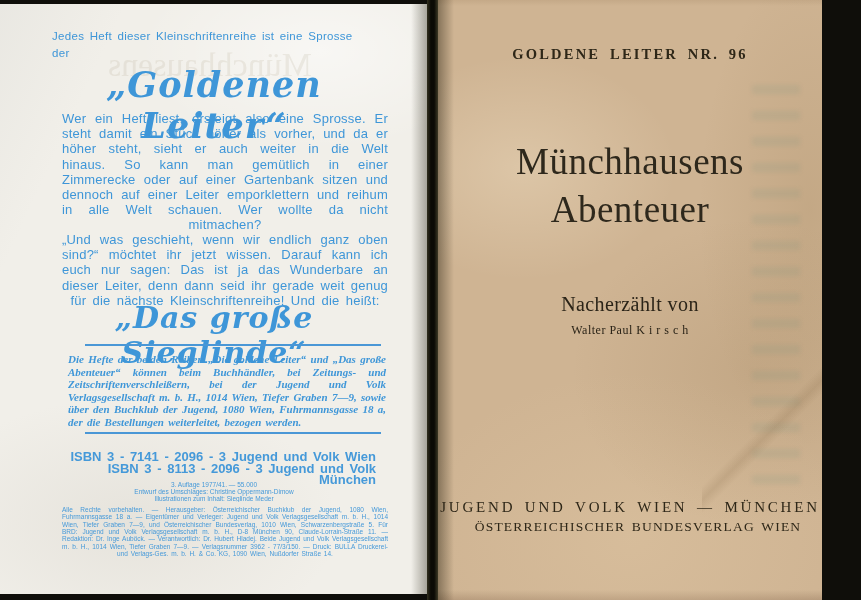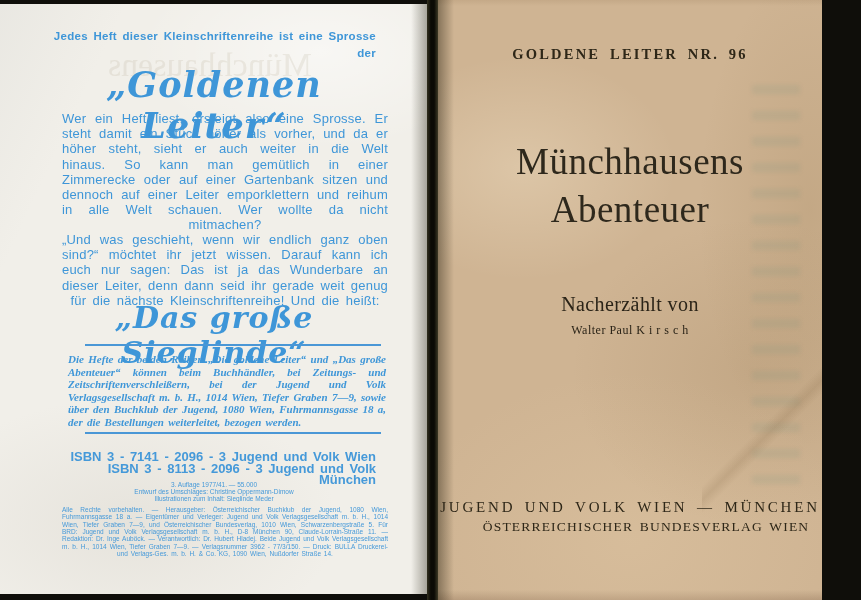--- a/index.html
+++ b/index.html
@@ -9,22 +9,22 @@
   
   .left-page{position:absolute;left:0;top:4px;width:427px;height:590px;
     background:
       linear-gradient(115deg, rgba(210,210,205,0.25) 0%, rgba(255,255,255,0) 18%),
       radial-gradient(ellipse 300px 180px at 30% 88%, rgba(205,200,190,0.30), rgba(0,0,0,0) 70%),
       radial-gradient(ellipse 260px 140px at 75% 8%, rgba(255,255,255,0.5), rgba(0,0,0,0) 70%),
       #f1efe9;
     color:#3e96d8;}
   .left-page .gutter-shadow{position:absolute;right:0;top:0;width:16px;height:100%;
     background:linear-gradient(to right, rgba(0,0,0,0), rgba(45,42,26,0.38));}
-  .intro{position:absolute;left:52px;top:24px;width:324px;text-align:right;
-    font-size:11.5px;line-height:17px;letter-spacing:.3px;word-spacing:2px;font-weight:bold;}
+  .intro{position:absolute;left:52px;top:24px;width:324px;text-align:left;
+    font-size:11.5px;line-height:17px;letter-spacing:.3px;word-spacing:2px;}
   .script{font-family:"DejaVu Serif",serif;font-style:italic;font-weight:bold;
     letter-spacing:1px;text-align:center;color:#3e96d8;}
   .script-1{position:absolute;left:52px;top:60px;width:324px;font-size:35px;}
   .script-2{position:absolute;left:40px;top:296px;width:348px;font-size:30px;}
   .bodypar{position:absolute;left:62px;width:326px;font-size:13px;line-height:15.2px;
     text-align:justify;text-align-last:center;word-spacing:2.5px;letter-spacing:.2px;}
   .par1{top:107px;}
   .par2{top:228px;}
   .rule{position:absolute;left:85px;width:296px;height:2px;background:#4a97d6;}
   .rule-1{top:340px;}
@@ -65,21 +65,21 @@
   .series-header{position:absolute;left:0;top:46px;width:100%;text-align:center;
     font-size:14.5px;letter-spacing:2.2px;word-spacing:4px;font-weight:bold;color:#2e2718;}
   .book-title{position:absolute;left:0;top:138px;width:100%;text-align:center;
     font-size:37px;line-height:48px;letter-spacing:.5px;color:#2e281c;}
   .subtitle{position:absolute;left:0;top:293px;width:100%;text-align:center;
     font-size:20px;letter-spacing:.4px;}
   .author{position:absolute;left:0;top:323px;width:100%;text-align:center;
     font-size:12px;letter-spacing:.5px;}
   .publisher-1{position:absolute;left:0;top:499px;width:100%;text-align:center;
     font-size:15px;letter-spacing:2.8px;word-spacing:3px;color:#2e2718;}
-  .publisher-2{position:absolute;left:16px;top:519px;width:100%;text-align:center;
+  .publisher-2{position:absolute;left:8px;top:519px;width:100%;text-align:center;
     font-size:13.5px;letter-spacing:1.2px;word-spacing:2px;color:#2e2718;}
   .showthrough{position:absolute;right:22px;top:85px;width:48px;height:410px;
     background:repeating-linear-gradient(to bottom, rgba(104,138,122,0.12) 0 9px, rgba(0,0,0,0) 9px 26px);
     filter:blur(2px);pointer-events:none;}
   .crease{position:absolute;right:0;top:360px;width:120px;height:160px;
     background:linear-gradient(135deg, rgba(0,0,0,0) 45%, rgba(110,82,48,0.14) 50%, rgba(0,0,0,0) 55%);
     pointer-events:none;}
 </style>
 </head>
 <body>

